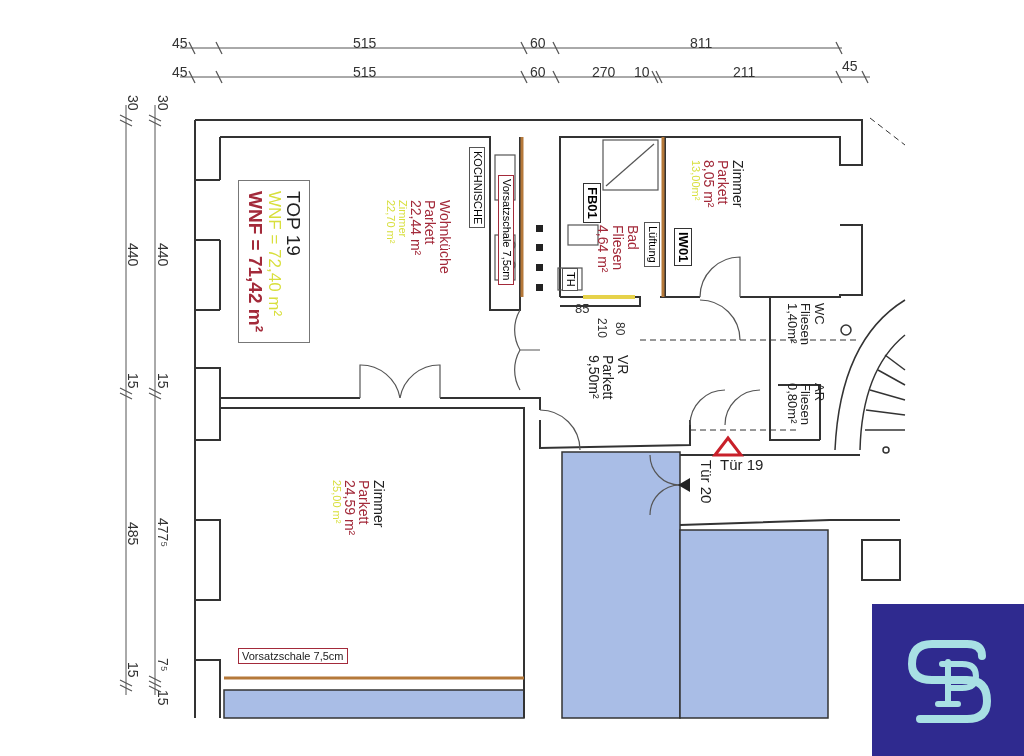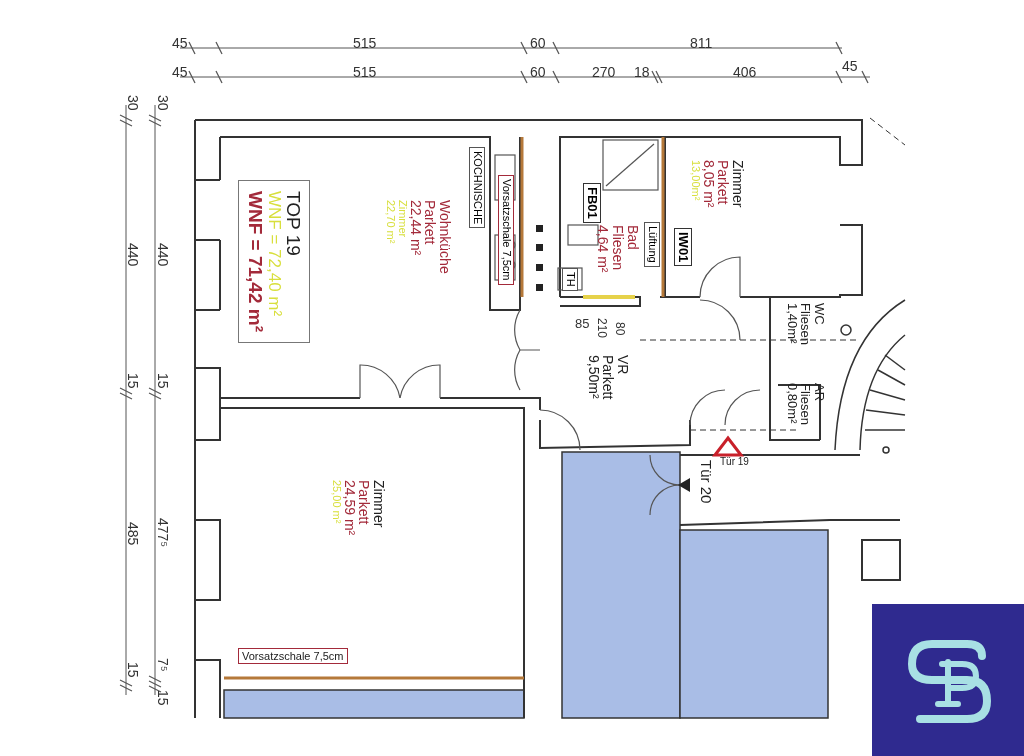--- a/index.html
+++ b/index.html
@@ -154,22 +154,22 @@
 </svg>
 
 <span class="lbl dim" style="left:172px;top:35px">45</span>
 <span class="lbl dim" style="left:353px;top:35px">515</span>
 <span class="lbl dim" style="left:530px;top:35px">60</span>
 <span class="lbl dim" style="left:690px;top:35px">811</span>
 <span class="lbl dim" style="left:172px;top:64px">45</span>
 <span class="lbl dim" style="left:353px;top:64px">515</span>
 <span class="lbl dim" style="left:530px;top:64px">60</span>
 <span class="lbl dim" style="left:592px;top:64px">270</span>
-<span class="lbl dim" style="left:634px;top:64px">18</span>
-<span class="lbl dim" style="left:733px;top:64px">406</span>
+<span class="lbl dim" style="left:634px;top:64px">10</span>
+<span class="lbl dim" style="left:733px;top:64px">211</span>
 <span class="lbl dim" style="left:842px;top:58px">45</span>
 
 <span class="rot dim" style="left:140px;top:95px">30</span>
 <span class="rot dim" style="left:140px;top:243px">440</span>
 <span class="rot dim" style="left:140px;top:373px">15</span>
 <span class="rot dim" style="left:140px;top:522px">485</span>
 <span class="rot dim" style="left:140px;top:662px">15</span>
 <span class="rot dim" style="left:170px;top:95px">30</span>
 <span class="rot dim" style="left:170px;top:243px">440</span>
 <span class="rot dim" style="left:170px;top:373px">15</span>
@@ -203,21 +203,21 @@
 <div class="rot boxed" style="left:578px;top:268px;font-size:11px">TH</div>
 
 <div class="rot" style="left:745px;top:160px;font-size:14px">
   <div class="room-name">Zimmer</div>
   <div class="floor">Parkett</div>
   <div class="area">8,05 m²</div>
   <div class="area-alt" style="font-size:11px">13,00m²</div>
 </div>
 <div class="rot boxed" style="left:692px;top:228px;font-size:13px;font-weight:bold;border-color:#333">IW01</div>
 
-<span class="lbl dim" style="left:575px;top:316px;font-size:13px">85</span>
+<span class="lbl dim" style="left:575px;top:301px;font-size:13px">85</span>
 <span class="rot dim" style="left:608px;top:318px;font-size:12px">210</span>
 <span class="rot dim" style="left:626px;top:322px;font-size:12px">80</span>
 
 <div class="rot" style="left:630px;top:355px;font-size:14px">
   <div class="room-name">VR</div>
   <div class="room-name">Parkett</div>
   <div class="room-name">9,50m²</div>
 </div>
 
 <div class="rot" style="left:826px;top:303px;font-size:13px">
@@ -225,21 +225,21 @@
   <div class="room-name">Fliesen</div>
   <div class="room-name">1,40m²</div>
 </div>
 
 <div class="rot" style="left:826px;top:383px;font-size:13px">
   <div class="room-name">AR</div>
   <div class="room-name">Fliesen</div>
   <div class="room-name">0,80m²</div>
 </div>
 
-<span class="lbl" style="left:720px;top:456px;font-size:10px;color:#222">Tür 19</span>
+<span class="lbl" style="left:720px;top:456px;font-size:15px;color:#222">Tür 19</span>
 <span class="rot" style="left:714px;top:460px;font-size:15px;color:#222">Tür 20</span>
 
 <div class="rot" style="left:386px;top:480px;font-size:14px">
   <div class="room-name">Zimmer</div>
   <div class="floor">Parkett</div>
   <div class="area">24,59 m²</div>
   <div class="area-alt" style="font-size:11px">25,00 m²</div>
 </div>
 <div class="lbl boxed-red" style="left:238px;top:648px;font-size:11px;color:#222">Vorsatzschale 7,5cm</div>
 

